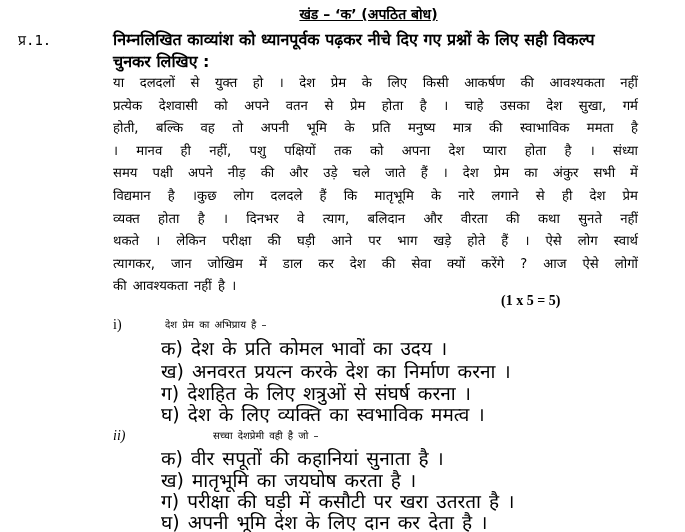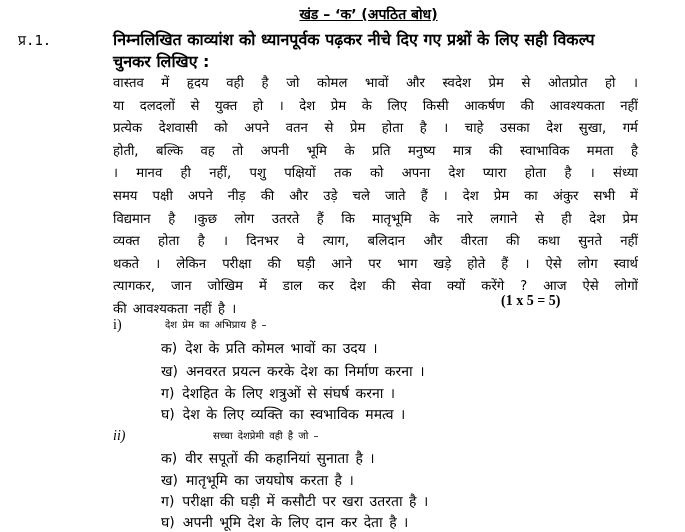--- a/index.html
+++ b/index.html
@@ -97,21 +97,21 @@
     .q-text {
       position: absolute;
       left: 165px;
       font-size: 10px;
       line-height: 22px;
       word-spacing: 2px;
     }
     .option {
       position: absolute;
       left: 161px;
-      font-size: 14px;
+      font-size: 19px;
       line-height: 22px;
       word-spacing: 2px;
       white-space: nowrap;
     }
     .option .opt-label {
       margin-right: 8px;
     }
   </style>
 </head>
 <body>
@@ -120,27 +120,26 @@
 
   <div class="heading">
     <span>खंड – ‘क’  (अपठित बोध)</span>
   </div>
 
   <div class="qnum">प्र.1.</div>
 
   <div class="instruction">निम्नलिखित काव्यांश को ध्यानपूर्वक पढ़कर नीचे दिए गए प्रश्नों के लिए सही विकल्प चुनकर लिखिए :</div>
 
   <div class="passage">
-    <span class="line">वास्तव में हृदय वही है जो कोमल भावों और स्वदेश प्रेम से ओतप्रोत हो ।</span>
     <span class="line">या दलदलों से युक्त हो । देश प्रेम के लिए किसी आकर्षण की आवश्यकता नहीं</span>
     <span class="line">प्रत्येक देशवासी को अपने वतन से प्रेम होता है । चाहे उसका देश सुखा, गर्म</span>
     <span class="line">होती, बल्कि वह तो अपनी भूमि के प्रति मनुष्य मात्र की स्वाभाविक ममता है</span>
     <span class="line">। मानव ही नहीं, पशु पक्षियों तक को अपना देश प्यारा होता है । संध्या</span>
     <span class="line">समय पक्षी अपने नीड़ की और उड़े चले जाते हैं । देश प्रेम का अंकुर सभी में</span>
-    <span class="line">विद्यमान है ।कुछ लोग उतरते हैं कि मातृभूमि के नारे लगाने से ही देश प्रेम</span>
+    <span class="line">विद्यमान है ।कुछ लोग दलदले हैं कि मातृभूमि के नारे लगाने से ही देश प्रेम</span>
     <span class="line">व्यक्त होता है । दिनभर वे त्याग, बलिदान और वीरता की कथा सुनते नहीं</span>
     <span class="line">थकते । लेकिन परीक्षा की घड़ी आने पर भाग खड़े होते हैं । ऐसे लोग स्वार्थ</span>
     <span class="line">त्यागकर, जान जोखिम में डाल कर देश की सेवा क्यों करेंगे ? आज ऐसे लोगों</span>
     <span class="line last">की आवश्यकता नहीं है ।</span>
   </div>
 
   <div class="marks">(1  x 5 = 5)</div>
 
   <div class="question">
     <div class="q-num" style="top:314px;">i)</div>

